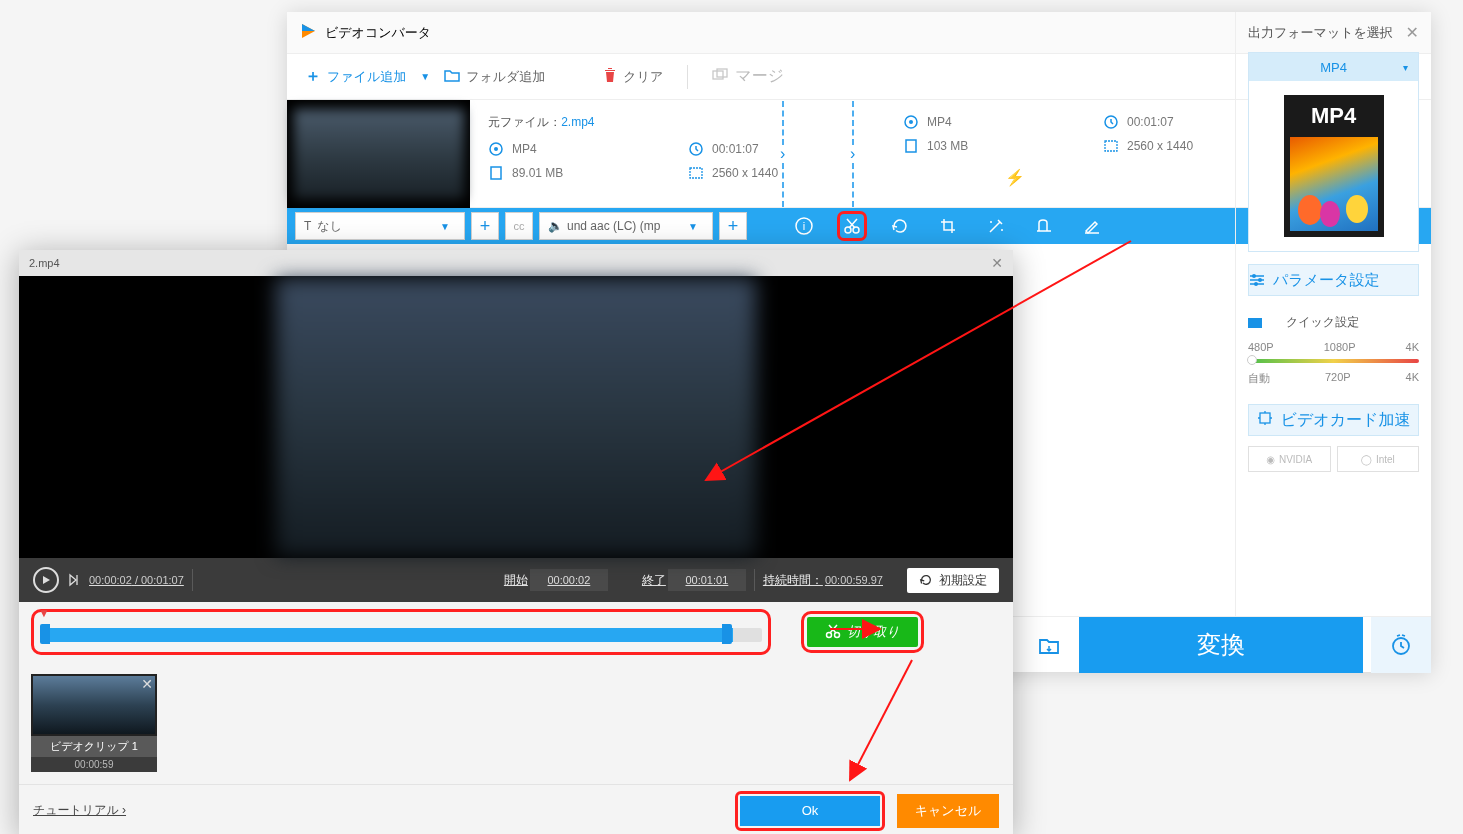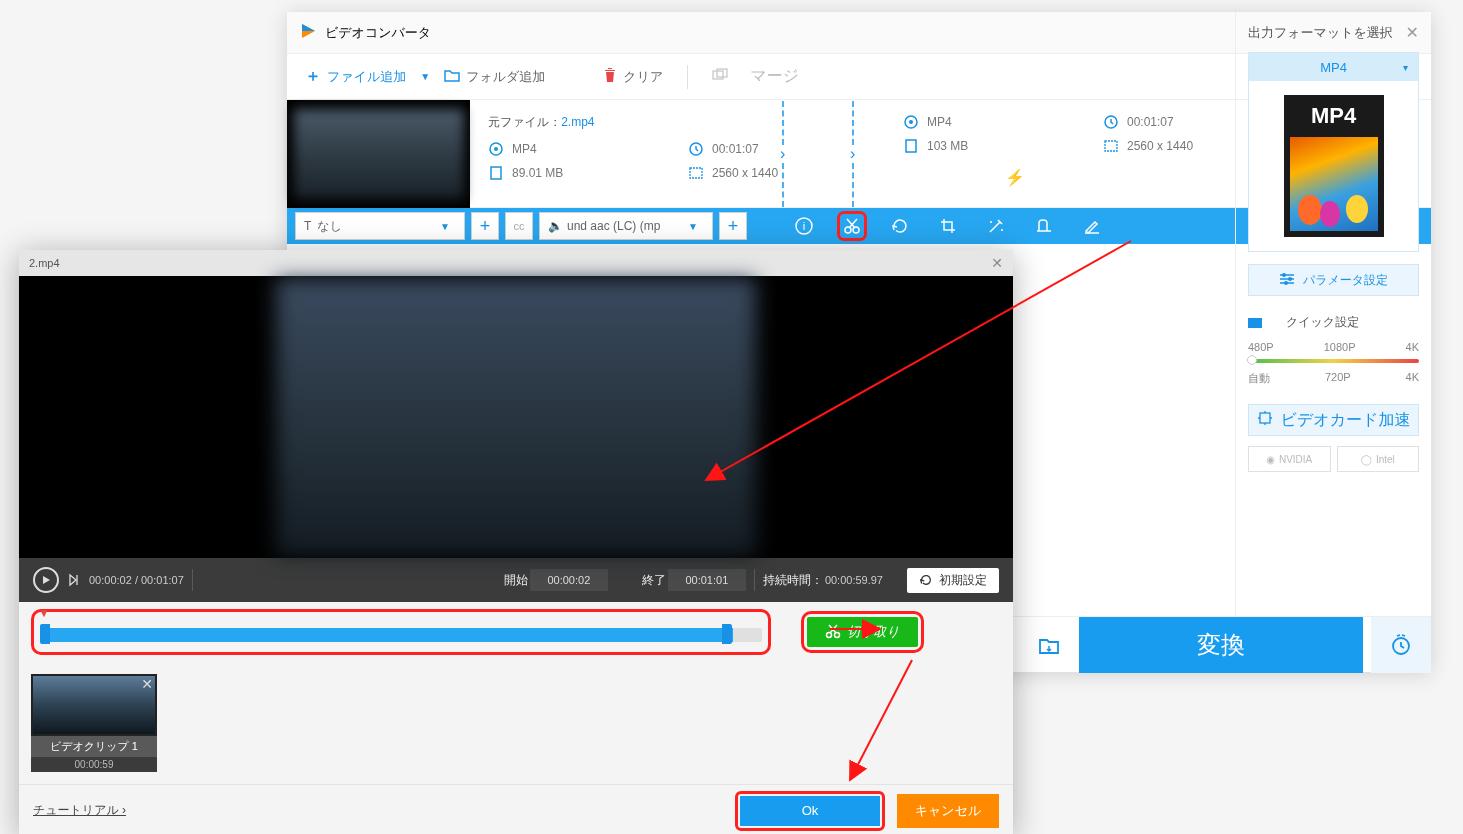--- a/index.html
+++ b/index.html
@@ -11,21 +11,21 @@
 .logo-triangle { margin-right: 8px; }
 .app-title { font-size: 13px; color: #000000; }
 .win-controls { margin-left: auto; display: flex; gap: 20px; color: #999; font-size: 16px; }
 .win-controls span { cursor: pointer; }
 
 .toolbar { height: 46px; display: flex; align-items: center; padding: 0 18px; gap: 14px; border-bottom: 1px solid #eee; }
 .tb-btn { display: flex; align-items: center; gap: 6px; font-size: 13px; color: #666; cursor: pointer; }
 .tb-btn.blue { color: #1892e6; font-weight: 500; }
 .tb-dropdown-arrow { color: #1892e6; font-size: 10px; }
 .tb-sep { width: 1px; height: 24px; background: #e0e0e0; margin: 0 10px; }
-.tb-merge { color: #bbb; display: flex; align-items: center; gap: 22px; }
+.tb-merge { color: #bbb; display: flex; align-items: center; gap: 7px; }
 
 
 .content-row { display: flex; height: 108px; border-bottom: 1px solid #eee; }
 .thumb-box { width: 183px; height: 108px; background: #000; display: flex; align-items: center; justify-content: center; }
 .thumb-img { width: 170px; height: 90px; background: linear-gradient(180deg, #4a5a6a 0%, #2d3942 55%, #1a2228 100%); filter: blur(6px); }
 
 .file-panel { flex: 1; display: flex; position: relative; }
 .file-col { padding: 14px 18px; position: relative; }
 .file-col.left { width: 395px; }
 .file-col.right { margin-left: 20px; }
@@ -61,21 +61,21 @@
 .rs-format-btn { background: #d5ecfa; color: #1892e6; height: 28px; display: flex; align-items: center; justify-content: center; font-size: 13px; position: relative; cursor: pointer; }
 .rs-format-btn:after { content: "▾"; position: absolute; right: 10px; color: #1892e6; font-size: 10px; }
 .rs-format-img { height: 170px; background: #fff; display: flex; align-items: center; justify-content: center; padding: 8px; }
 .mp4-card { width: 100px; height: 142px; border: 6px solid #1a1a1a; position: relative; overflow: hidden; }
 .mp4-card-head { background: #1a1a1a; color: #fff; text-align: center; font-size: 22px; font-weight: bold; height: 36px; line-height: 30px; }
 .mp4-card-body { height: calc(100% - 36px); background: linear-gradient(160deg,#e85a00 0%, #ffb300 30%, #3aa0e0 60%, #2070c0 100%); position: relative; }
 .mp4-balloon { position: absolute; border-radius: 50%; }
 .mp4-b1 { width: 24px; height: 30px; background: #ff6a2a; left: 8px; bottom: 6px; }
 .mp4-b2 { width: 20px; height: 26px; background: #d936a5; left: 30px; bottom: 4px; }
 .mp4-b3 { width: 22px; height: 28px; background: #ffd43b; right: 10px; bottom: 8px; }
-.rs-param { height: 32px; background: #eaf5fd; color: #1892e6; display: flex; align-items: center; justify-content: center; gap: 8px; font-size: 12px; margin-top: 12px; border: 1px solid #cde7f7; cursor: pointer; }
+.rs-param { height: 32px; background: #eaf5fd; color: #1892e6; display: flex; align-items: center; gap: 8px; font-size: 15px; margin-top: 12px; border: 1px solid #cde7f7; cursor: pointer; }
 .rs-quick-label { font-size: 12px; color: #555; margin-top: 18px; display: flex; align-items: center; gap: 24px; }
 .rs-quick-label .dot { width: 14px; height: 10px; background: #1892e6; }
 .rs-slider-labels { display: flex; justify-content: space-between; font-size: 11px; color: #888; margin-top: 10px; }
 .rs-slider-track { height: 4px; background: linear-gradient(90deg, #4abf4a 0%, #f1d14a 50%, #e84545 100%); margin-top: 6px; border-radius: 2px; position: relative; }
 .rs-slider-handle { width: 10px; height: 10px; background: #fff; border: 1px solid #ccc; border-radius: 50%; position: absolute; left: -1px; top: -4px; }
 .rs-slider-labels2 { display: flex; justify-content: space-between; font-size: 11px; color: #888; margin-top: 8px; }
 .rs-gpu { height: 32px; background: #eaf5fd; color: #1892e6; display: flex; align-items: center; justify-content: center; gap: 8px; font-size: 16px; margin-top: 18px; border: 1px solid #cde7f7; cursor: pointer; }
 .rs-gpu-chips { display: flex; gap: 6px; margin-top: 10px; }
 .gpu-chip { flex: 1; height: 26px; border: 1px solid #e0e0e0; display: flex; align-items: center; justify-content: center; font-size: 10px; color: #bbb; gap: 4px; }
 
@@ -84,21 +84,21 @@
 .convert-bar .folder-btn { width: 44px; height: 56px; display: flex; align-items: center; justify-content: center; color: #1892e6; cursor: pointer; margin-left: 740px; }
 .convert-btn { flex: 1; height: 56px; background: #189cf0; color: #fff; font-size: 24px; font-weight: 500; display: flex; align-items: center; justify-content: center; cursor: pointer; margin: 0 8px; }
 .sched-btn { width: 60px; height: 56px; background: #eaf5fd; color: #1892e6; display: flex; align-items: center; justify-content: center; cursor: pointer; }
 
 
 .editor { position: absolute; left: 19px; top: 250px; width: 994px; background: #f4f4f4; box-shadow: 0 4px 30px rgba(0,0,0,0.3); }
 .ed-titlebar { height: 26px; background: #e6e6e6; display: flex; align-items: center; padding: 0 10px; font-size: 11px; color: #555; }
 .ed-close { margin-left: auto; color: #888; cursor: pointer; font-size: 14px; }
 .ed-preview { height: 282px; background: #000; display: flex; align-items: center; justify-content: center; }
 .ed-preview-img { width: 480px; height: 278px; background: linear-gradient(180deg, #3a4a5f 0%, #283540 50%, #141c22 100%); filter: blur(10px); }
-.ed-controls { height: 44px; background: #3b3b3b; display: flex; align-items: center; padding: 10px 14px; color: #ddd; font-size: 12px; gap: 2px; }
+.ed-controls { height: 44px; background: #3b3b3b; display: flex; align-items: center; padding: 10px 14px; color: #ddd; font-size: 12px; gap: 2px; text-decoration: underline; }
 .ed-play { width: 26px; height: 26px; border: 2px solid #ddd; border-radius: 50%; display: flex; align-items: center; justify-content: center; cursor: pointer; }
 .ed-time { font-size: 11px; color: #ccc; }
 .ed-sep { width: 1px; height: 22px; background: #5a5a5a; margin: 0 6px; }
 .ed-label { color: #eee; }
 .ed-timeinput { width: 78px; height: 22px; background: #4a4a4a; border: none; color: #ddd; text-align: center; font-size: 11px; }
 .ed-spacer { flex: 1; }
 .ed-reset { background: #fff; color: #333; padding: 4px 12px; font-size: 12px; cursor: pointer; border-radius: 2px; display: flex; align-items: center; gap: 6px; }
 .ed-reset svg { width: 14px; height: 14px; }
 
 .ed-trackrow { height: 60px; display: flex; align-items: center; padding: 0 12px; gap: 30px; background: #f4f4f4; position: relative; }

